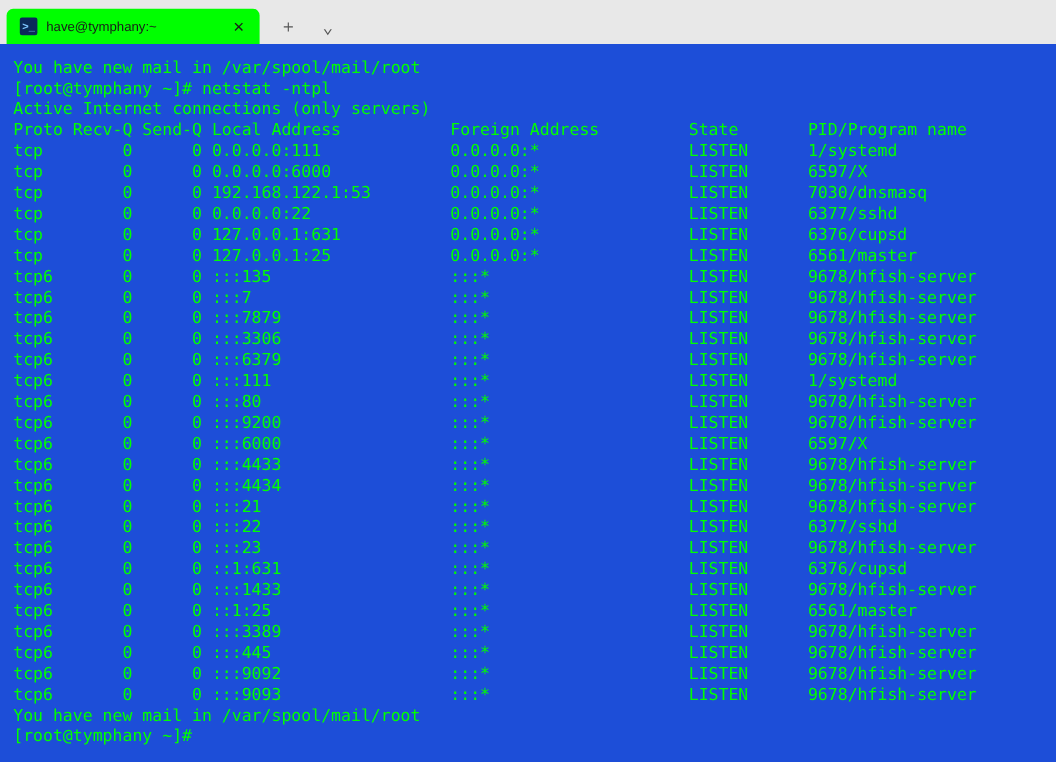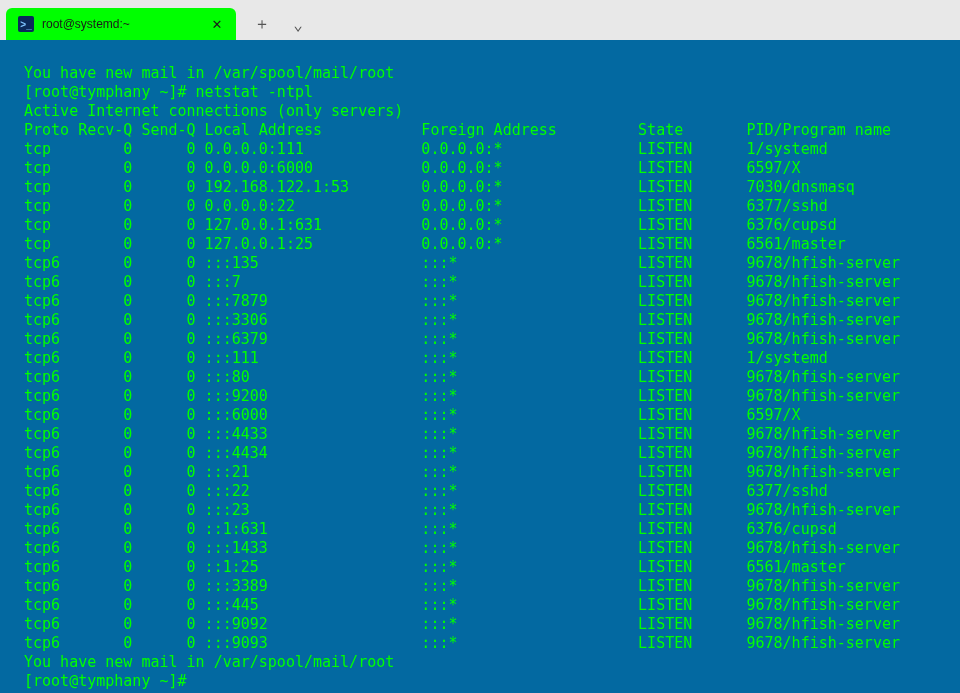--- a/index.html
+++ b/index.html
@@ -66,39 +66,39 @@
     width: 28px;
     height: 28px;
     display: flex;
     align-items: center;
     justify-content: center;
     color: #555;
     cursor: pointer;
     font-size: 16px;
   }
   .terminal {
-    background: #0369a1;
+    background: #1d4ed8;
     color: #00ff00;
     height: 653px;
     width: 100%;
-    padding: 24px;
+    padding: 12px;
     font-size: 15px;
     line-height: 19px;
     white-space: pre;
     overflow: hidden;
   }
   .row { display: block; }
 </style>
 </head>
 <body>
 
 <div class="titlebar">
   <div class="tab">
     <span class="tab-icon">&gt;_</span>
-    <span class="tab-title">root@systemd:~</span>
+    <span class="tab-title">have@tymphany:~</span>
     <span class="close-icon">✕</span>
   </div>
   <div class="tab-controls">
     <span class="plus-icon">＋</span>
     <span class="chevron-down-icon">⌄</span>
   </div>
 </div>
 
 <div class="terminal" id="terminal"><span class="row">You have new mail in /var/spool/mail/root</span><span class="row">[root@tymphany ~]# netstat -ntpl</span><span class="row">Active Internet connections (only servers)</span><span class="row">Proto Recv-Q Send-Q Local Address           Foreign Address         State       PID/Program name</span><span class="row">tcp        0      0 0.0.0.0:111             0.0.0.0:*               LISTEN      1/systemd</span><span class="row">tcp        0      0 0.0.0.0:6000            0.0.0.0:*               LISTEN      6597/X</span><span class="row">tcp        0      0 192.168.122.1:53        0.0.0.0:*               LISTEN      7030/dnsmasq</span><span class="row">tcp        0      0 0.0.0.0:22              0.0.0.0:*               LISTEN      6377/sshd</span><span class="row">tcp        0      0 127.0.0.1:631           0.0.0.0:*               LISTEN      6376/cupsd</span><span class="row">tcp        0      0 127.0.0.1:25            0.0.0.0:*               LISTEN      6561/master</span><span class="row">tcp6       0      0 :::135                  :::*                    LISTEN      9678/hfish-server</span><span class="row">tcp6       0      0 :::7                    :::*                    LISTEN      9678/hfish-server</span><span class="row">tcp6       0      0 :::7879                 :::*                    LISTEN      9678/hfish-server</span><span class="row">tcp6       0      0 :::3306                 :::*                    LISTEN      9678/hfish-server</span><span class="row">tcp6       0      0 :::6379                 :::*                    LISTEN      9678/hfish-server</span><span class="row">tcp6       0      0 :::111                  :::*                    LISTEN      1/systemd</span><span class="row">tcp6       0      0 :::80                   :::*                    LISTEN      9678/hfish-server</span><span class="row">tcp6       0      0 :::9200                 :::*                    LISTEN      9678/hfish-server</span><span class="row">tcp6       0      0 :::6000                 :::*                    LISTEN      6597/X</span><span class="row">tcp6       0      0 :::4433                 :::*                    LISTEN      9678/hfish-server</span><span class="row">tcp6       0      0 :::4434                 :::*                    LISTEN      9678/hfish-server</span><span class="row">tcp6       0      0 :::21                   :::*                    LISTEN      9678/hfish-server</span><span class="row">tcp6       0      0 :::22                   :::*                    LISTEN      6377/sshd</span><span class="row">tcp6       0      0 :::23                   :::*                    LISTEN      9678/hfish-server</span><span class="row">tcp6       0      0 ::1:631                 :::*                    LISTEN      6376/cupsd</span><span class="row">tcp6       0      0 :::1433                 :::*                    LISTEN      9678/hfish-server</span><span class="row">tcp6       0      0 ::1:25                  :::*                    LISTEN      6561/master</span><span class="row">tcp6       0      0 :::3389                 :::*                    LISTEN      9678/hfish-server</span><span class="row">tcp6       0      0 :::445                  :::*                    LISTEN      9678/hfish-server</span><span class="row">tcp6       0      0 :::9092                 :::*                    LISTEN      9678/hfish-server</span><span class="row">tcp6       0      0 :::9093                 :::*                    LISTEN      9678/hfish-server</span><span class="row">You have new mail in /var/spool/mail/root</span><span class="row">[root@tymphany ~]# </span></div>
 

